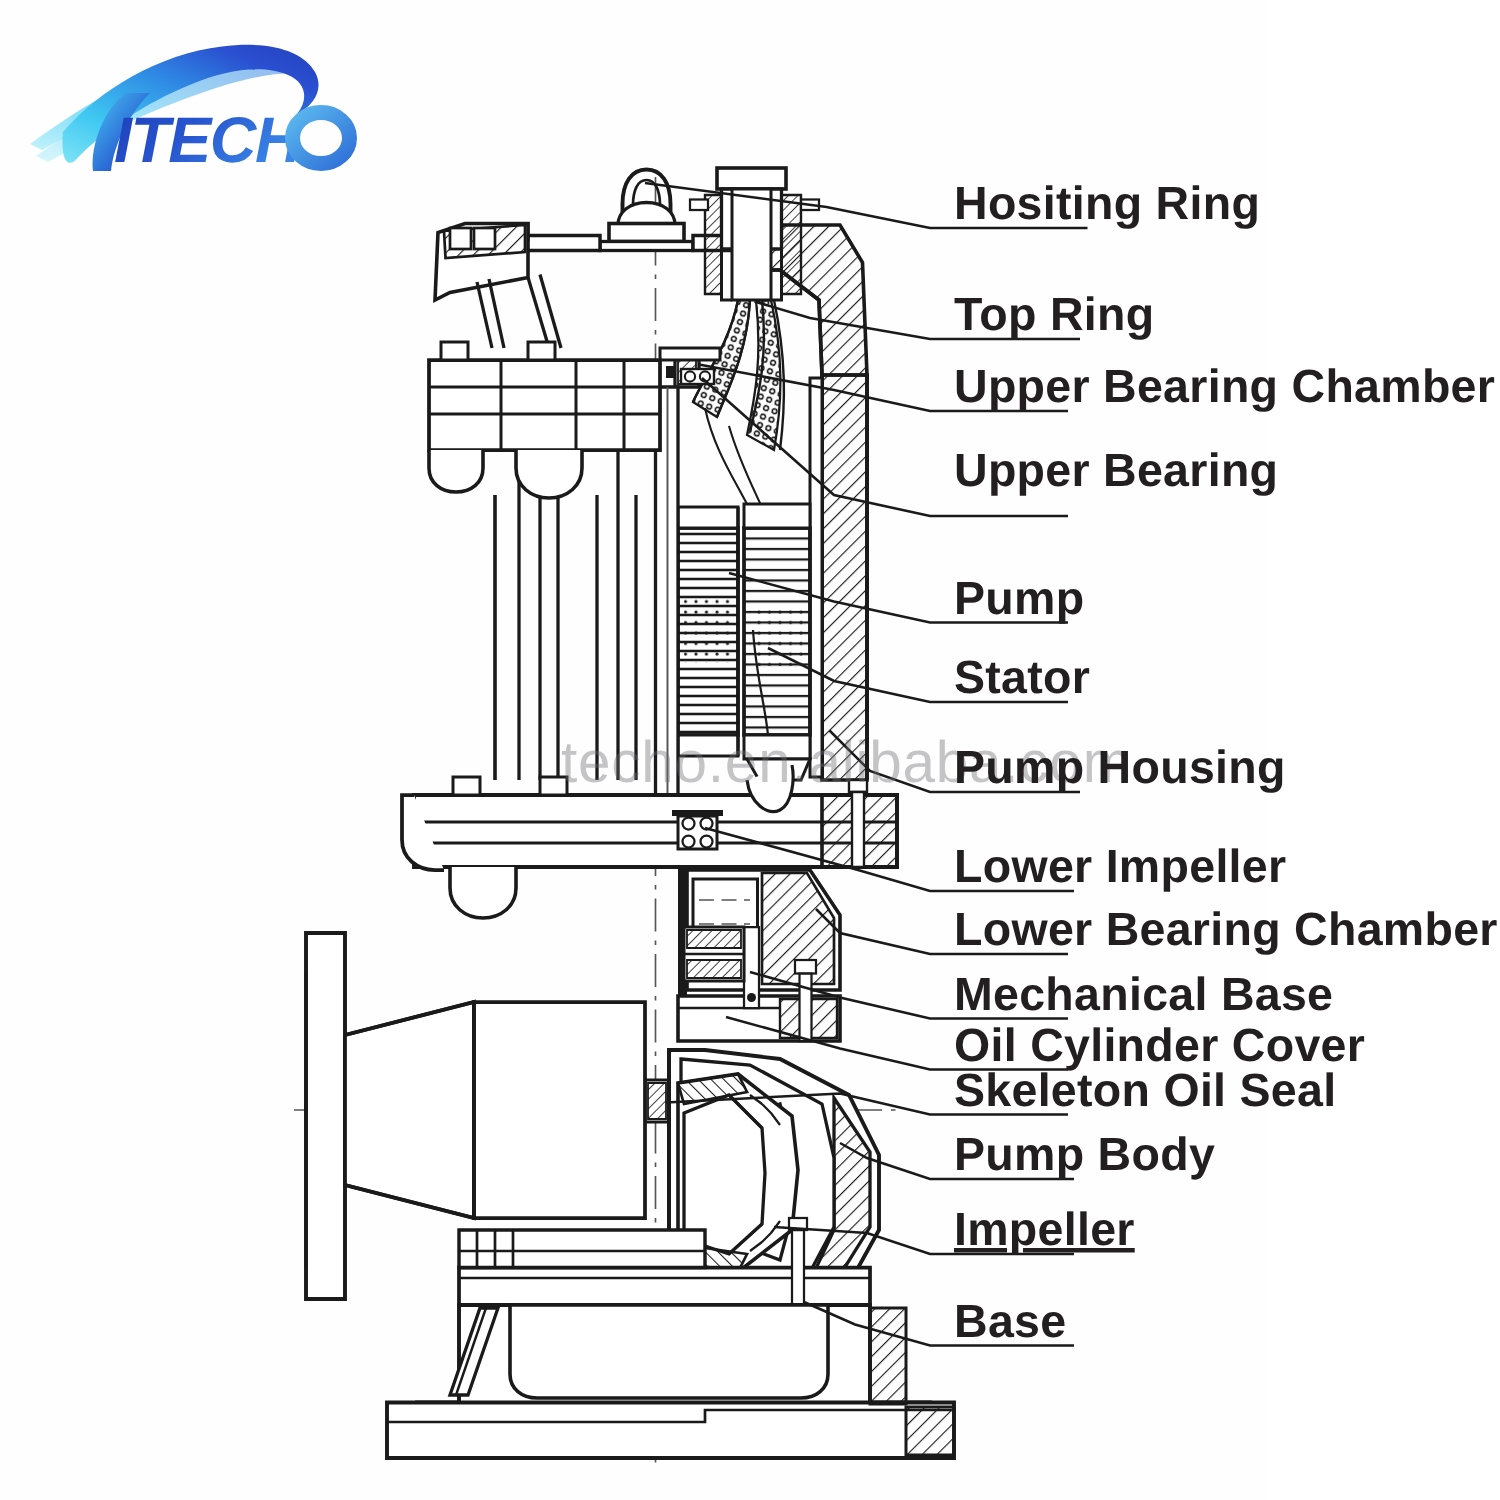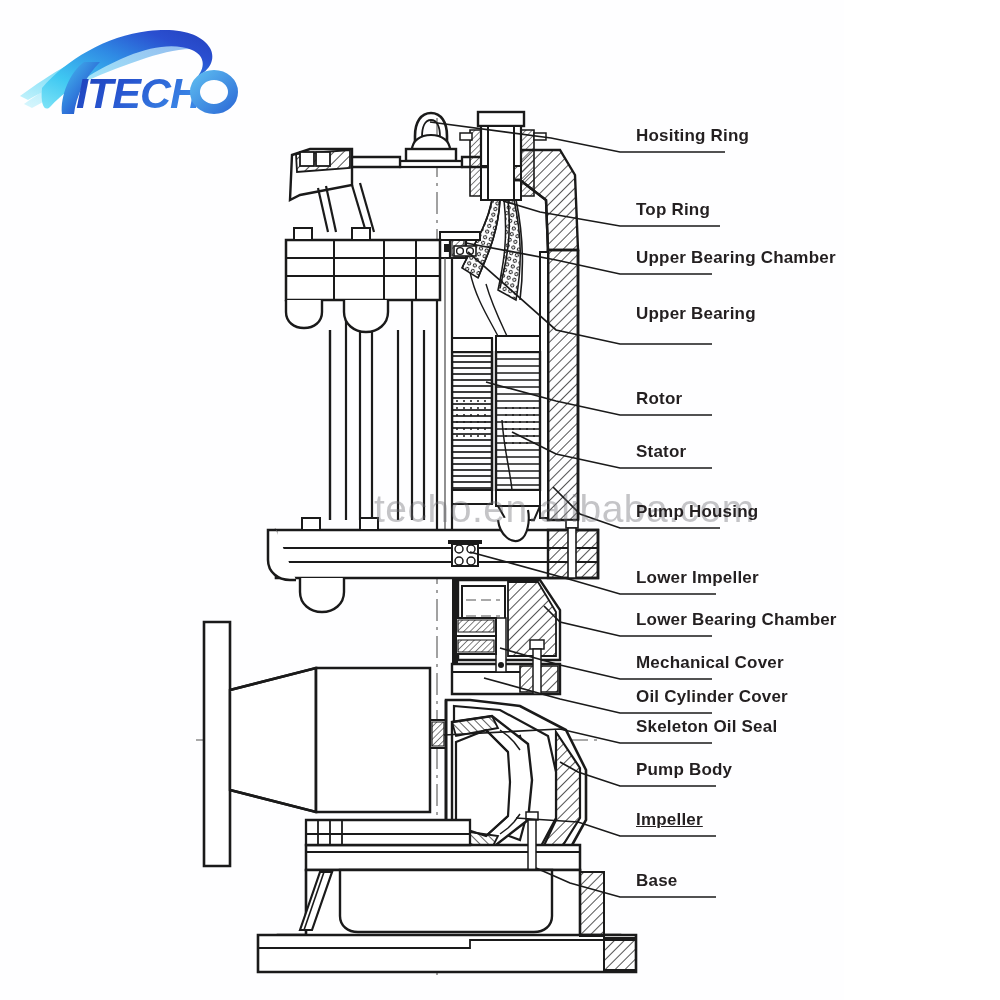--- a/index.html
+++ b/index.html
@@ -34,21 +34,21 @@
     position: absolute;
     left: 0; top: 0;
     width: 1000px;
     height: 1000px;
   }
   
   .callout-label {
     position: absolute;
     font-family: "Liberation Sans", sans-serif;
     font-weight: bold;
-    font-size: 17px;
+    font-size: 31px;
     line-height: 26px;
     color: #231f20;
     white-space: nowrap;
     letter-spacing: 0.2px;
   }
   
   #watermark {
     position: absolute;
     left: 374px;
     top: 487px;
@@ -427,26 +427,26 @@
     </g>
   </svg>
 
   <div id="watermark">techo.en.alibaba.com</div>
 
   <div id="labels">
       <div class="callout-label" style="left: 636px; top: 123px;">Hositing Ring</div>
       <div class="callout-label" style="left: 636px; top: 197px;">Top Ring</div>
       <div class="callout-label" style="left: 636px; top: 245px;">Upper Bearing Chamber</div>
       <div class="callout-label" style="left: 636px; top: 301px; text-align: center;">Upper Bearing</div>
-      <div class="callout-label" style="left: 636px; top: 386px;">Rotor</div>
+      <div class="callout-label" style="left: 636px; top: 386px;">Pump</div>
       <div class="callout-label" style="left: 636px; top: 439px;">Stator</div>
       <div class="callout-label" style="left: 636px; top: 499px;">Pump Housing</div>
       <div class="callout-label" style="left: 636px; top: 565px;">Lower Impeller</div>
       <div class="callout-label" style="left: 636px; top: 607px;">Lower Bearing Chamber</div>
-      <div class="callout-label" style="left: 636px; top: 650px;">Mechanical Cover</div>
+      <div class="callout-label" style="left: 636px; top: 650px;">Mechanical Base</div>
       <div class="callout-label" style="left: 636px; top: 684px;">Oil Cylinder Cover</div>
       <div class="callout-label" style="left: 636px; top: 714px;">Skeleton Oil Seal</div>
       <div class="callout-label" style="left: 636px; top: 757px; text-align: center;">Pump Body</div>
       <div class="callout-label" style="left: 636px; top: 807px; text-decoration: underline;">Impeller</div>
       <div class="callout-label" style="left: 636px; top: 868px;">Base</div>
     </div>
 
 </div>
 
 </body></html>

